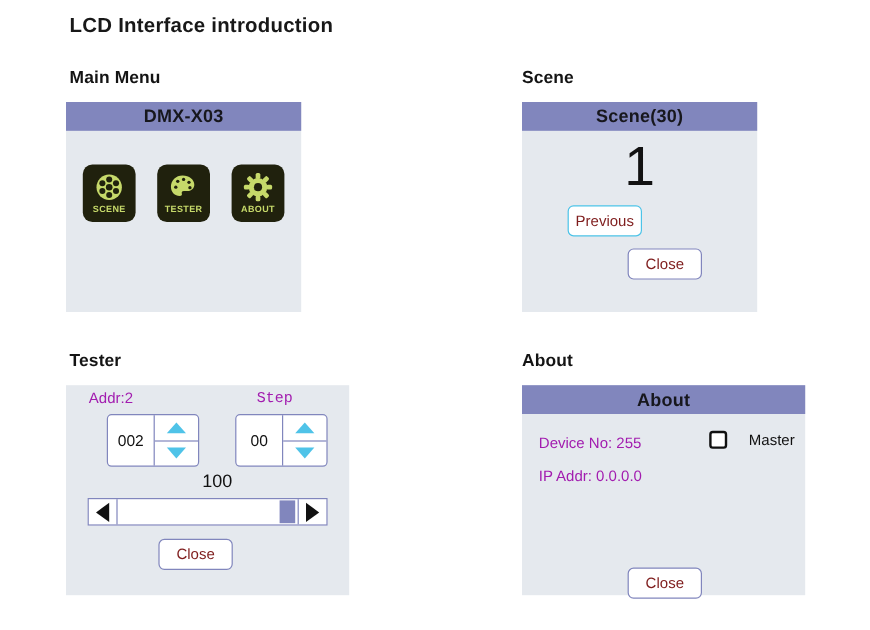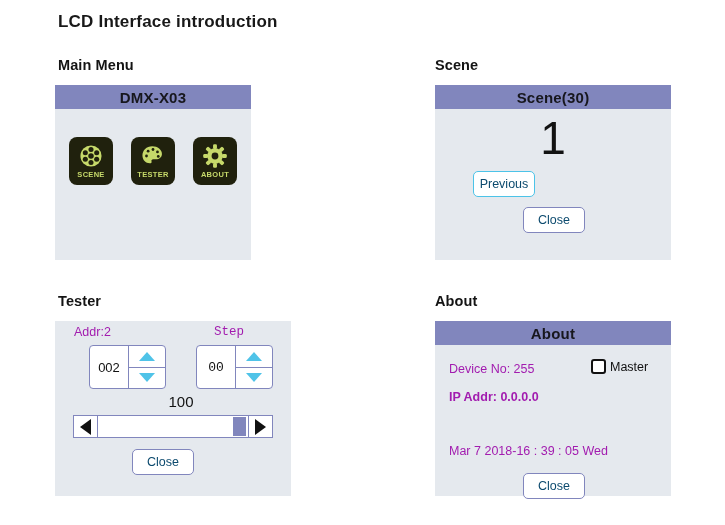--- a/index.html
+++ b/index.html
@@ -101,21 +101,21 @@
     font-weight: 400;
     color: #121212;
     line-height: 1;
     font-family: "Liberation Sans", sans-serif;
   }
   .lcd-btn {
     background: #ffffff;
     border: 1.5px solid #8186bd;
     border-radius: 5px;
     font-size: 12.5px;
-    color: #0c4a6e;
+    color: #7f1d1d;
     display: flex;
     align-items: center;
     justify-content: center;
     box-sizing: border-box;
     font-family: "Liberation Sans", sans-serif;
   }
   .lcd-btn.focused {
     border-color: #4cc3e8;
   }
   .btn-previous {
@@ -260,21 +260,21 @@
     font-size: 12.5px;
     color: #a21caf;
     white-space: nowrap;
   }
   .master-box {
     position: absolute;
     left: 156px;
     top: 14px;
     display: flex;
     align-items: center;
-    gap: 4px;
+    gap: 18px;
   }
   .checkbox {
     width: 15px;
     height: 15px;
     border: 2px solid #111111;
     border-radius: 3px;
     background: #ffffff;
     box-sizing: border-box;
   }
   .master-label {
@@ -350,21 +350,21 @@
         </span>
         <span class="tile-label">ABOUT</span>
       </div>
 
     </div>
   </div>
 </div>
 
 <div class="section-label" style="left:435px; top:57px;">Scene</div>
 
-<div class="panel" style="left:435px; top:85px; width:236px; height:175px;">
+<div class="panel" style="left:435px; top:85px; width:196px; height:175px;">
   <div class="panel-header">Scene(30)</div>
   <div class="panel-body">
     <div class="scene-number">1</div>
     <div class="lcd-btn focused btn-previous">Previous</div>
     <div class="lcd-btn btn-close-scene">Close</div>
   </div>
 </div>
 
 <div class="section-label" style="left:58px; top:293px;">Tester</div>
 
@@ -378,21 +378,21 @@
         <div class="spin-up">
           <span class="tri-up"></span>
         </div>
         <div class="spin-down">
           <span class="tri-down"></span>
         </div>
       </div>
     </div>
 
     <div class="field-caption" style="left:159px; top:4px;font-family:Liberation Mono, monospace;">Step</div>
-    <div class="spinner" style="left:141px; top:24px; width:77px;font-family:Liberation Mono, monospace;">
+    <div class="spinner" style="left:141px; top:24px; width:77px;">
       <div class="spin-value">00</div>
       <div class="spin-arrows">
         <div class="spin-up">
           <span class="tri-up"></span>
         </div>
         <div class="spin-down">
           <span class="tri-down"></span>
         </div>
       </div>
     </div>
@@ -421,18 +421,17 @@
   <div class="panel-header">About</div>
   <div class="panel-body">
 
     <div class="about-line" style="top:17px;">Device No: 255</div>
 
     <div class="master-box">
       <span class="checkbox"></span>
       <span class="master-label">Master</span>
     </div>
 
-    <div class="about-line" style="top:45px;font-weight:bold;">IP Addr: 0.0.0.0</div>
-    <div class="about-line" style="top:99px;">Mar  7 2018-16 : 39 : 05 Wed</div>
+    <div class="about-line" style="top:45px;">IP Addr: 0.0.0.0</div>
 
     <div class="lcd-btn btn-close-about">Close</div>
   </div>
 </div>
 
 </body></html>

